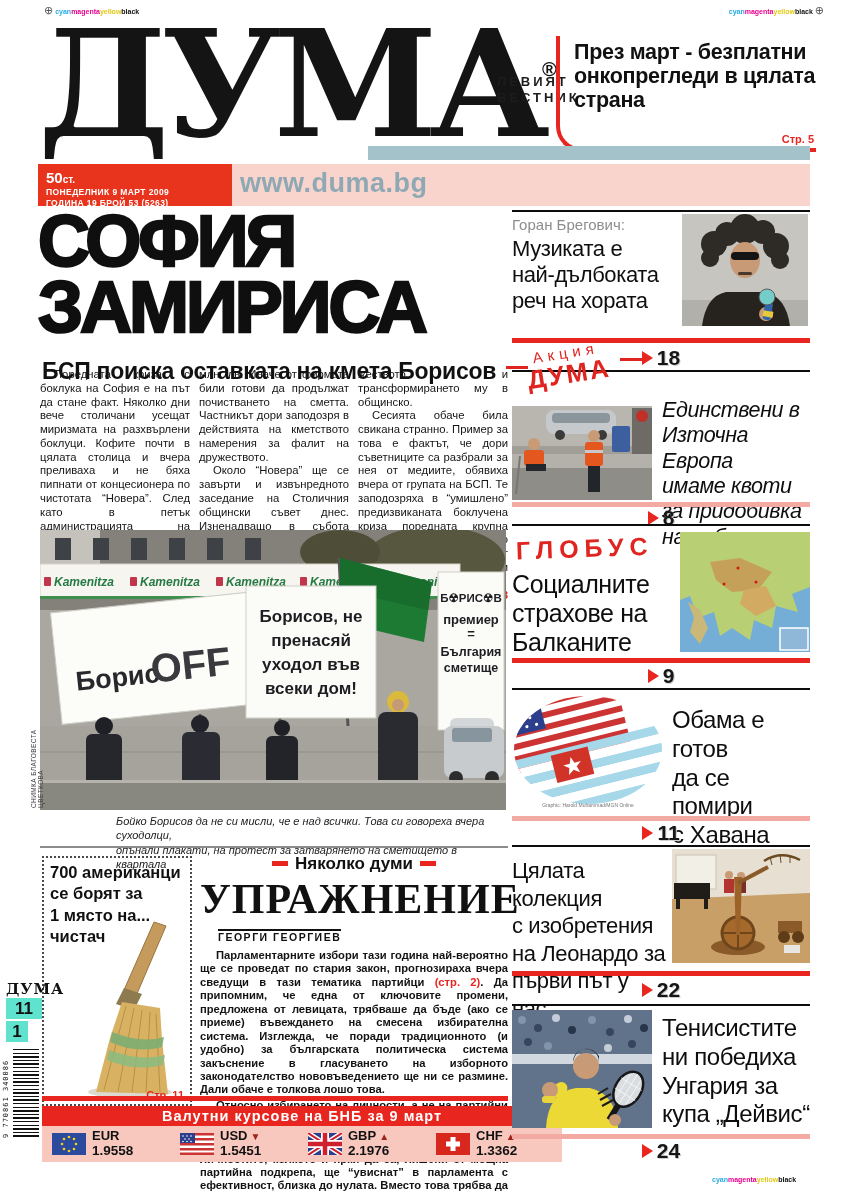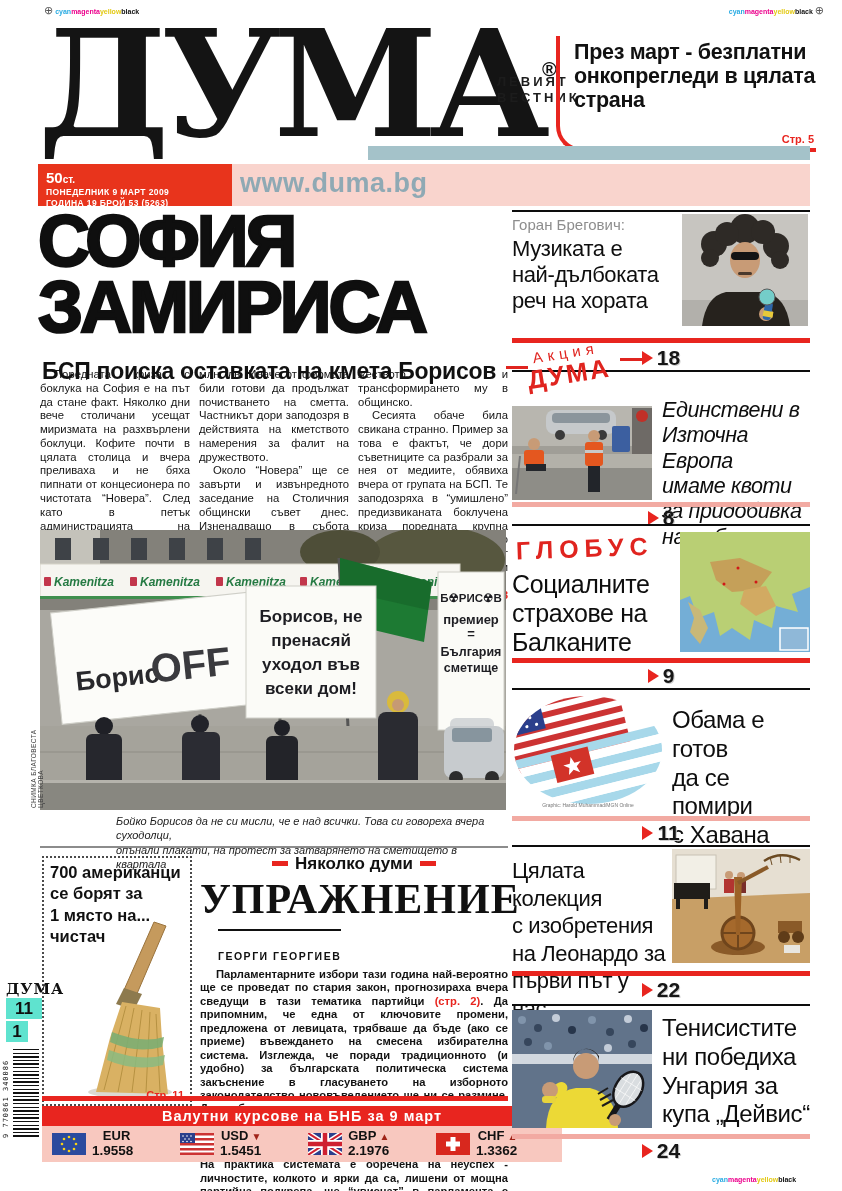--- a/index.html
+++ b/index.html
@@ -45,30 +45,30 @@
   .cyanblock{background:#5fe3cf;display:flex;align-items:center;justify-content:center;
              font-weight:bold;font-size:17px;color:#101010;}
   .barcode{background:repeating-linear-gradient(180deg,#111 0 1.5px,#fff 1.5px 3.6px);border:1px solid #fff;}
   .bcnum{writing-mode:vertical-rl;transform:rotate(180deg);font-family:"DejaVu Sans Mono",monospace;
          font-size:7px;letter-spacing:1px;color:#111;}
   
   .oped-head{text-align:center;font-size:17px;font-weight:bold;}
   .dash{display:inline-block;width:16px;height:5px;background:#e8251f;vertical-align:middle;margin:0 7px 2px 7px;}
   .oped-title{text-align:center;font-family:"Liberation Serif",serif;font-weight:bold;font-size:42px;
               letter-spacing:1px;line-height:1;margin-top:4px;}
-  .byline{display:inline-block;border-top:2px solid #111;padding-top:19px;font-size:10.5px;font-weight:bold;
+  .byline{display:inline-block;border-top:2px solid #111;padding-top:0;font-size:10.5px;font-weight:bold;
           letter-spacing:1.5px;margin:9px 0 6px 18px;}
   .oped-p{font-size:11.2px;font-weight:bold;text-align:justify;line-height:1.2;color:#131313;margin:0 0 2px 0;
           text-indent:16px;}
   
   .cur-head{height:20px;background:#e8251f;color:#fff;font-weight:bold;font-size:14.5px;text-align:center;
             line-height:20px;letter-spacing:1px;}
   .cur-body{height:36px;background:#f8c8bf;display:flex;align-items:center;padding:0 4px;}
   .cur-item{display:flex;align-items:center;gap:6px;width:25%;padding-left:6px;box-sizing:border-box;}
-  .cur-code{font-size:13px;font-weight:bold;line-height:1.1;text-align:right;}
+  .cur-code{font-size:13px;font-weight:bold;line-height:1.1;}
   .cur-val{font-size:13.5px;font-weight:bold;line-height:1.1;}
   .trend{font-size:10px;color:#a02318;margin-left:3px;}
   .flag{width:34px;height:22px;display:block;}
   
   .rr{position:absolute;left:512px;top:210px;width:298px;}
   .rrsec{position:relative;border-top:2px solid #0d0d0d;}
   .rr-h{font-size:22px;line-height:1.18;letter-spacing:-.4px;color:#0e0e0e;}
   .kicker{font-size:15px;color:#8d8d8d;}
   .div-red{position:absolute;left:0;right:0;height:5px;background:#e8251f;}
   .div-pink{position:absolute;left:0;right:0;height:5px;background:#f2aaa2;}

